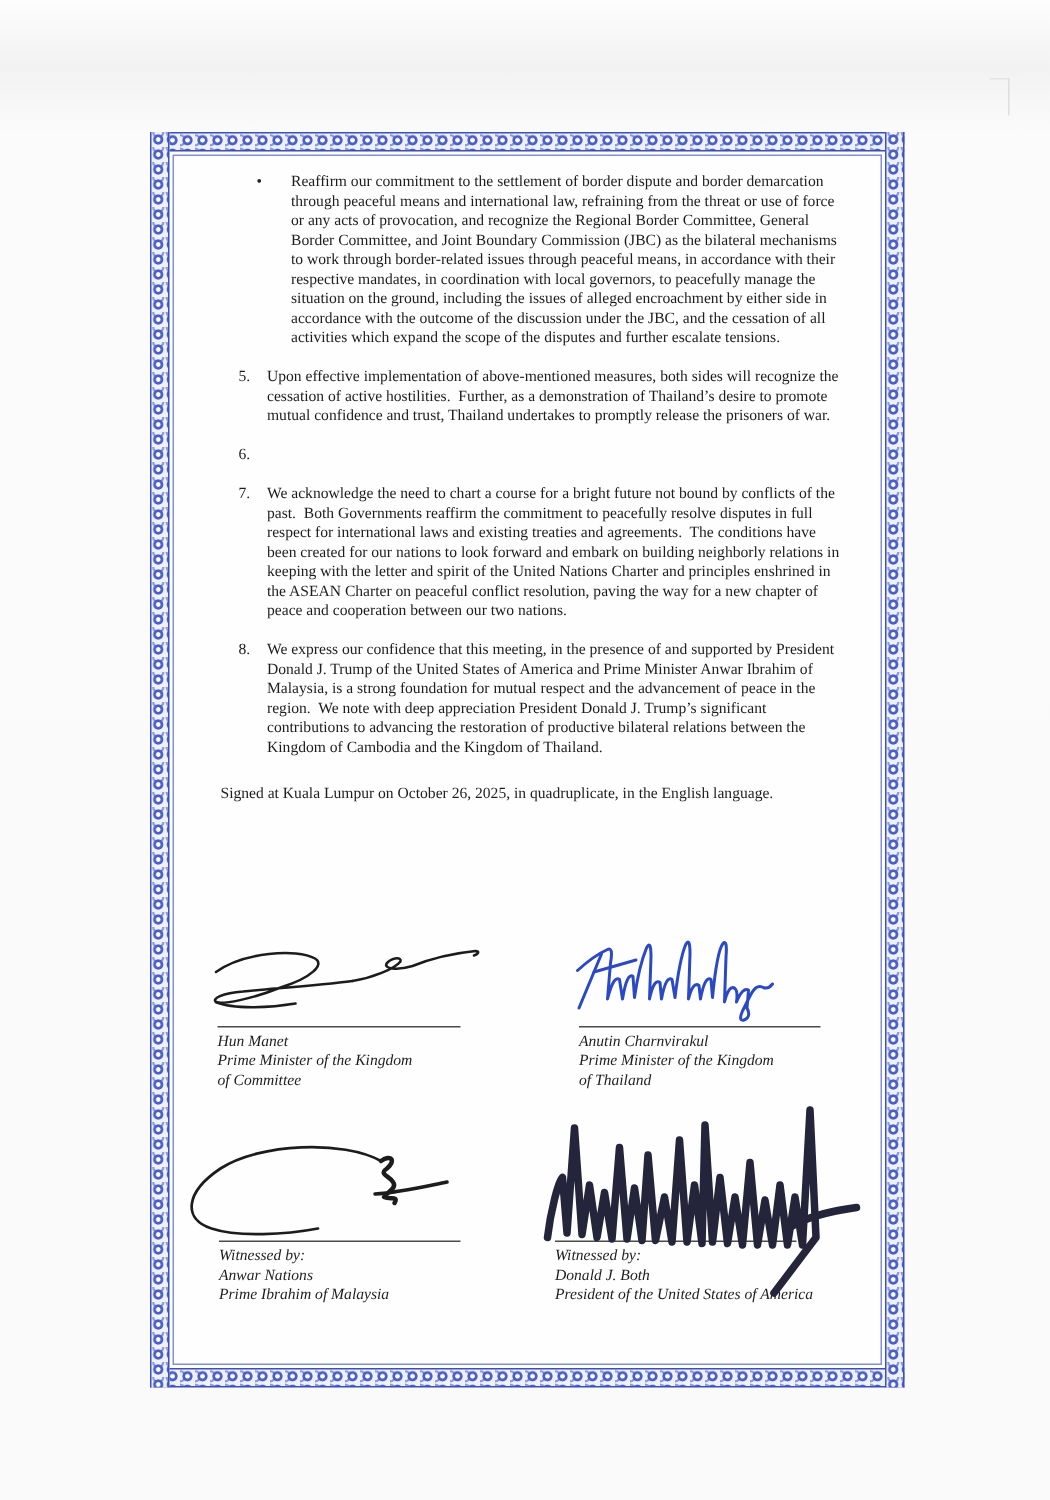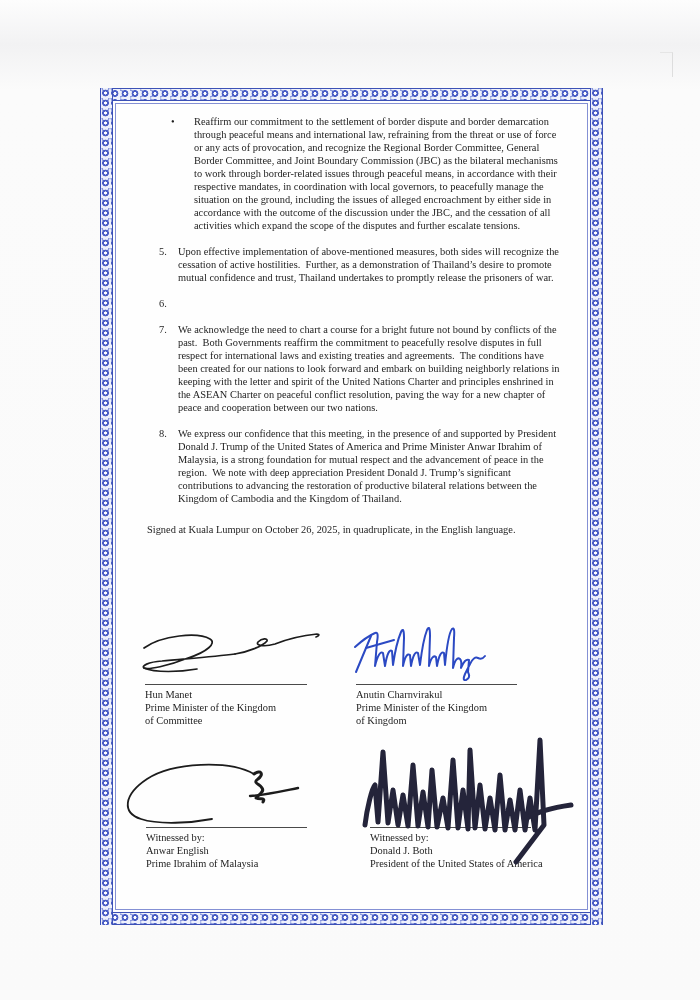--- a/index.html
+++ b/index.html
@@ -46,23 +46,23 @@
   }
   .doc{padding-top:11px;}
   .bullet-row{display:flex;margin-left:56px;}
   .marker{width:23px;flex:none;}
   .btext{width:366px;white-space:pre-wrap;}
   .num-item{display:flex;margin-left:44px;margin-top:13px;}
   .num{width:19px;flex:none;}
   .ntext{width:382px;white-space:pre-wrap;}
   .signed{margin:18px 0 0 32px;white-space:pre-wrap;font-family:Liberation Serif, serif;}
   
-  .sig{position:absolute;}
+  .sig{position:absolute;font-style:italic;}
   .sig-hun{left:45px;top:542px;width:162px;}
-  .sig-anutin{left:256px;top:542px;width:161px;}
+  .sig-anutin{left:286px;top:542px;width:161px;}
   .sig-anwar{left:46px;top:685px;width:161px;}
   .sig-trump{left:270px;top:685px;width:161px;}
   .sig-art{position:relative;height:54px;}
   .sig-art svg{position:absolute;pointer-events:none;}
   .svg-hun{left:-10px;top:-5px;}
   .svg-anutin{left:-10px;top:-10px;}
   .svg-anwar{left:-35px;top:-18px;}
   .svg-trump{left:-15px;top:-43px;z-index:2;}
   .sig-line{border-top:1px solid #4a4a4a;width:100%;height:0;}
   .sig-label{margin-top:3px;font-size:10.4px;line-height:13px;white-space:nowrap;color:#1d1d1d;}
@@ -136,38 +136,38 @@
             <path d="M25,16 L10,52"></path>
             <path d="M9,27 Q20,17 29,13 Q33,11 31,22 L29,46 Q33,30 37,33 L39,46 Q42,28 46,31 L47,45 Q50,24 55,12 Q58,6 58,18 L57,46 Q60,32 64,35 L65,46 Q68,30 72,33 L74,45 Q77,20 81,10 Q84,4 84,16 L83,46 Q86,34 90,37 L91,46 Q94,30 98,33 L99,45 Q102,14 106,9 Q109,6 108,18 L107,48 Q110,36 114,39 Q116,41 115,48 Q119,38 123,40 L122,52 Q125,58 120,60 Q116,61 119,54 L124,44 Q128,36 132,38 Q136,40 139,36"></path>
             <path d="M20,28 L48,20"></path>
           </g>
         </svg>
       </div>
       <div class="sig-line"></div>
       <div class="sig-label">
         <div>Anutin Charnvirakul</div>
         <div>Prime Minister of the Kingdom</div>
-        <div>of Kingdom</div>
+        <div>of Thailand</div>
       </div>
     </div>
 
     <div class="sig sig-anwar">
       <div class="sig-art">
         <svg class="svg-anwar" width="210" height="80" viewBox="0 0 210 80">
           <g fill="none" stroke-width="1.8" stroke-linecap="round" stroke-linejoin="round" stroke="#1c1c1c">
             <path d="M143,19 C118,5 62,7 36,24 C12,40 11,58 30,64 C48,70 80,68 101,64"></path>
             <path d="M143,19 C150,14 153,19 147,24 C141,28 149,29 151,33 C154,37 147,40 145,43 C149,45 155,42 152,47" stroke-width="3"></path>
             <path d="M139,41 C155,40 172,36 187,33" stroke-width="2.4"></path>
           </g>
         </svg>
       </div>
       <div class="sig-line"></div>
       <div class="sig-label">
         <div>Witnessed by:</div>
-        <div>Anwar English</div>
+        <div>Anwar Nations</div>
         <div>Prime Ibrahim of Malaysia</div>
       </div>
     </div>
 
     <div class="sig sig-trump">
       <div class="sig-art">
         <svg class="svg-trump" width="220" height="145" viewBox="0 0 220 145">
           <g fill="none" stroke-width="5" stroke-linecap="round" stroke-linejoin="round" stroke="#24243a">
             <path d="M10,95 C12,78 17,58 20,55 L23,92 L28,22 L33,93 L38,60 L43,95 L48,65 L53,96 L58,35 L63,96 L68,62 L73,97 L77,40 L82,97 L88,68 L93,98 L98,30 L103,98 L108,60 L113,99 L115,20 L120,98 L125,55 L130,99 L135,68 L140,100 L145,45 L150,100 L155,70 L160,100 L165,60 L170,100 L175,68 L180,100 L185,10 L189,95 L161,132"></path>
             <path d="M172,88 C185,80 202,77 216,75"></path>

